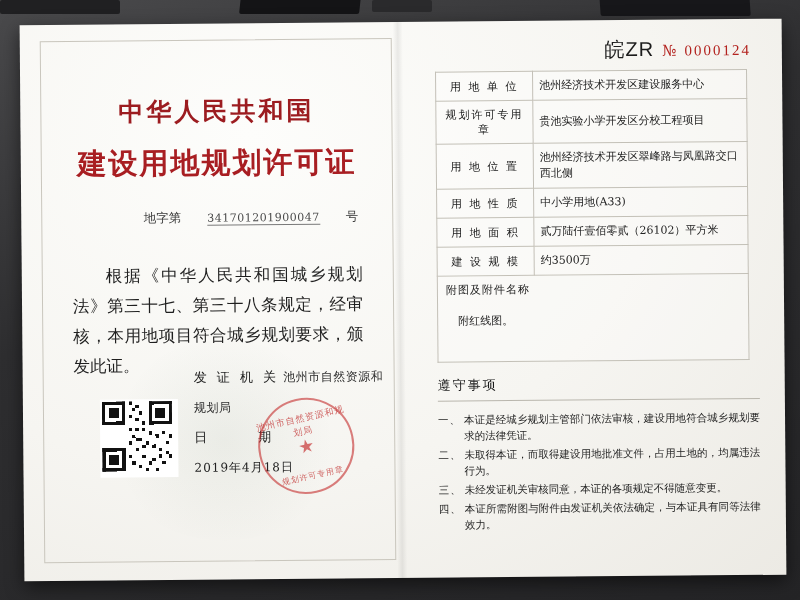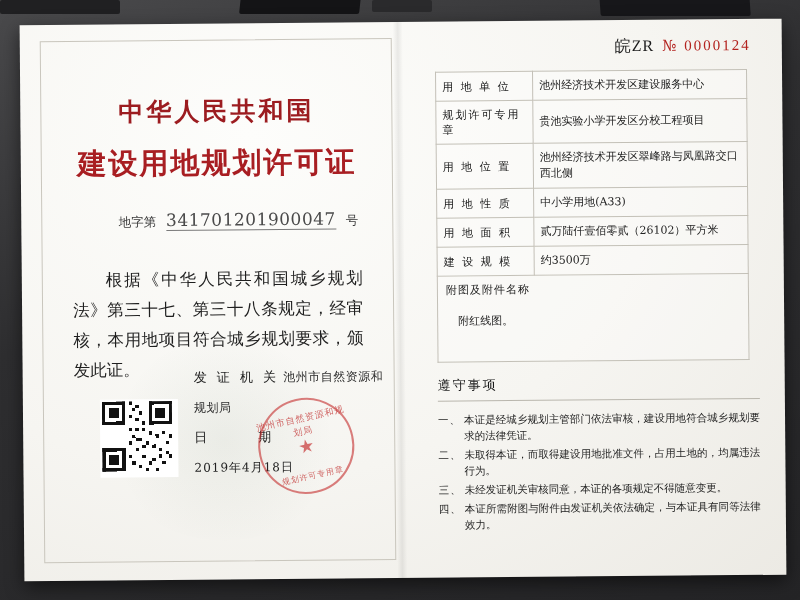--- a/index.html
+++ b/index.html
@@ -95,23 +95,23 @@
     padding-right: 34px;
     font-size: 12.5px;
     color: #3a3a3a;
     font-family: "DejaVu Serif", "Liberation Serif", serif;
   }
   .cert-number-row .num {
     display: inline-block;
     min-width: 110px;
     border-bottom: 1px solid #7a7a7a;
     text-align: center;
-    font-size: 17px;
+    font-size: 11px;
     letter-spacing: 0.5px;
-    margin: 0 6px;
+    margin: 0 22px;
     color: #4a4a4a;
   }
 
   .cert-body {
     margin: 34px 30px 0 30px;
     font-family: "DejaVu Serif", "Liberation Serif", serif;
     font-size: 16.5px;
     line-height: 30px;
     color: #1f1f1f;
     text-align: justify;
@@ -196,22 +196,22 @@
   
   .right-head {
     display: flex;
     align-items: baseline;
     justify-content: flex-end;
     gap: 8px;
     padding-right: 14px;
     height: 26px;
   }
   .prov-code {
-    font-family: Liberation Serif, serif;
-    font-size: 16px;
+    font-family: Liberation Sans, sans-serif;
+    font-size: 20px;
     color: #1c1c1c;
     letter-spacing: 1px;
     text-align: right;
   }
   .no-sign {
     color: #b3231f;
     font-size: 15px;
     font-family: "DejaVu Serif", "Liberation Serif", serif;
   }
   .no-digits {
@@ -232,21 +232,21 @@
   .info-table td {
     border: 1px solid #c3c0b7;
     font-family: "DejaVu Serif", "Liberation Serif", serif;
     font-size: 11px;
     color: #1d1d1d;
     padding: 6px 6px;
     vertical-align: middle;
   }
   .info-table td.label {
     width: 84px;
-    text-align: left;
+    text-align: center;
     letter-spacing: 2px;
     color: #202020;
   }
   .info-table td.value {
     color: #232323;
     line-height: 16px;
   }
   .attach-box {
     margin: 0 10px;
     width: 312px;

